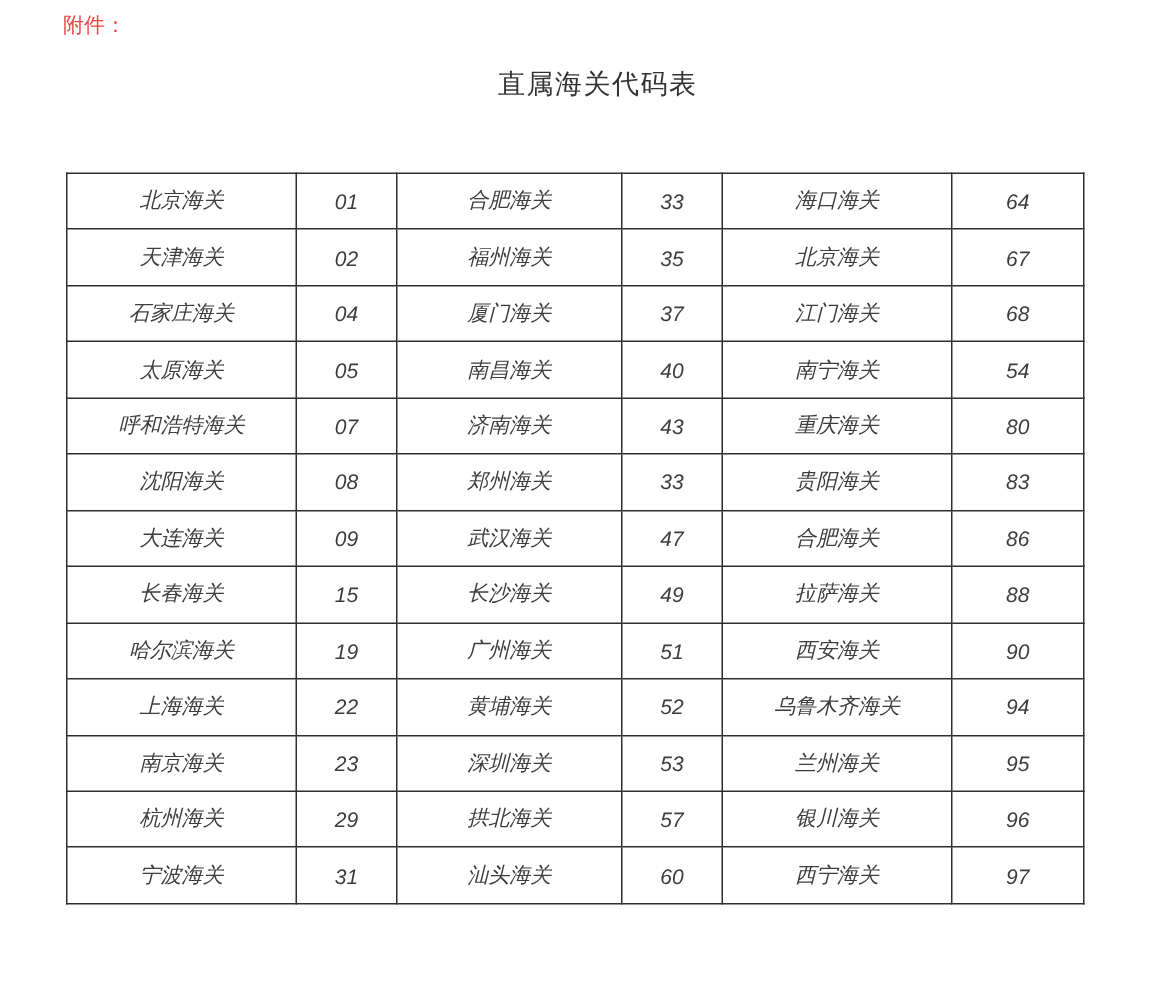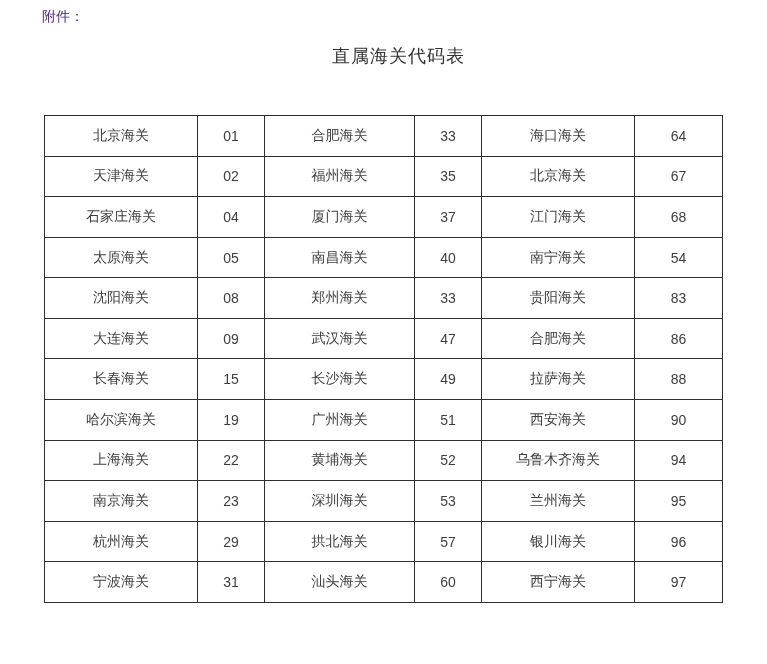--- a/index.html
+++ b/index.html
@@ -13,21 +13,21 @@
     height: 664px;
     overflow: hidden;
     font-family: "Liberation Sans", "DejaVu Sans", sans-serif;
     color: #3d3d3d;
   }
   .attachment-label {
     position: absolute;
     left: 42px;
     top: 8px;
     font-size: 14px;
-    color: #4c1d95;
+    color: #ef4444;
   }
   .doc-title {
     position: absolute;
     left: 0;
     top: 44px;
     width: 767px;
     text-align: center;
     font-size: 18px;
     color: #333333;
     font-weight: 400;
@@ -35,20 +35,21 @@
     margin-left: 15px;
   }
   .code-table {
     position: absolute;
     left: 44px;
     top: 115px;
     width: 679px;
     height: 488px;
     border-collapse: collapse;
     table-layout: fixed;
+    font-style: italic;
   }
   .code-table td {
     border: 1px solid #2e2e2e;
     text-align: center;
     vertical-align: middle;
     font-size: 14px;
     color: #3d3d3d;
     padding: 0;
     overflow: hidden;
     white-space: nowrap;
@@ -101,20 +102,28 @@
         <td>江门海关</td>
         <td>68</td>
       </tr>
       <tr>
         <td>太原海关</td>
         <td>05</td>
         <td>南昌海关</td>
         <td>40</td>
         <td>南宁海关</td>
         <td>54</td>
+      </tr>
+      <tr>
+        <td>呼和浩特海关</td>
+        <td>07</td>
+        <td>济南海关</td>
+        <td>43</td>
+        <td>重庆海关</td>
+        <td>80</td>
       </tr>
       <tr>
         <td>沈阳海关</td>
         <td>08</td>
         <td>郑州海关</td>
         <td>33</td>
         <td>贵阳海关</td>
         <td>83</td>
       </tr>
       <tr>

